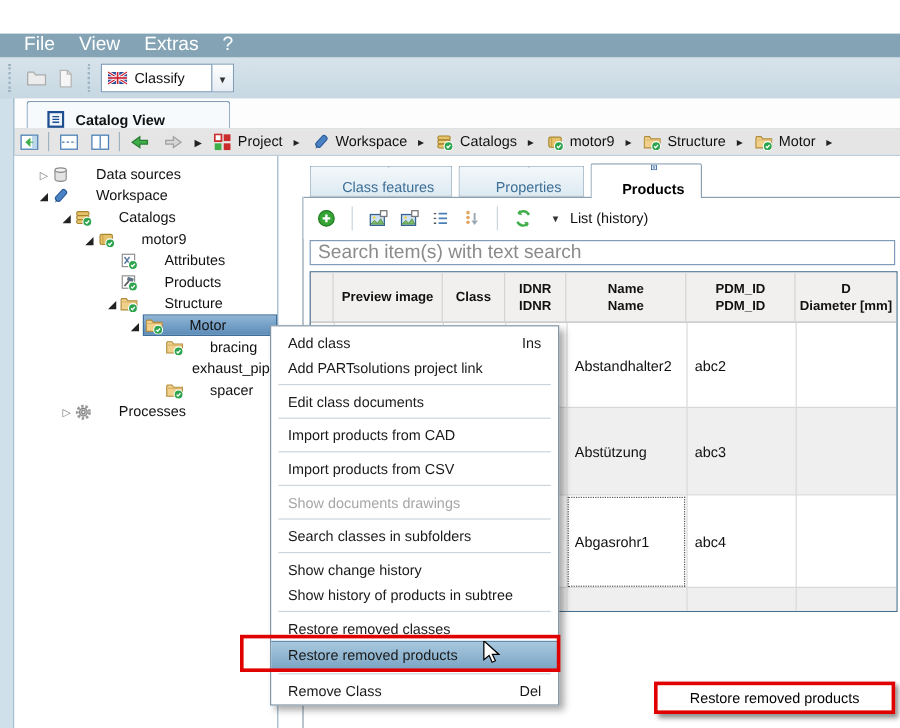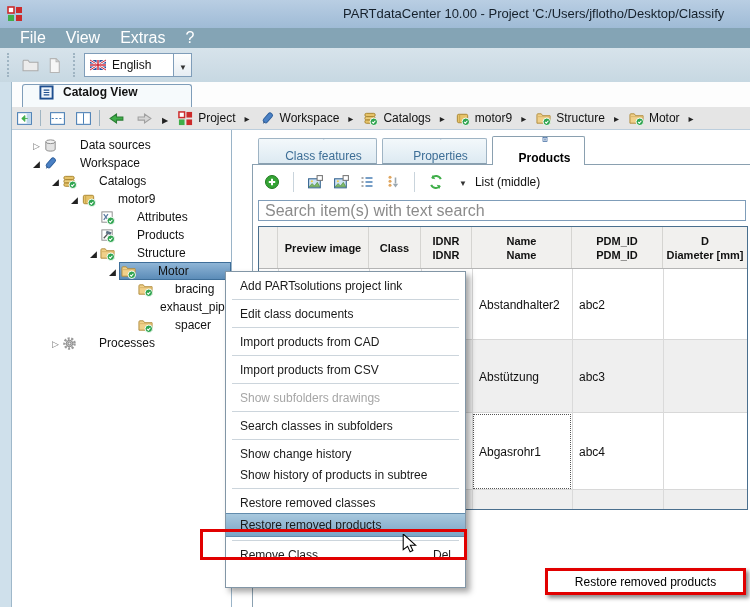--- a/index.html
+++ b/index.html
@@ -31,21 +31,21 @@
   .combo .lab{font-size:12px;color:#111;padding:0 22px 0 6px;}
   .combo .dd{width:17px;height:22px;border-left:1px solid #7f9db9;display:flex;
     align-items:center;justify-content:center;background:linear-gradient(#fefefe,#e6edf3);}
   .caret::after{content:"▼";font-size:8px;color:#333;}
 
   
   .tabstrip{left:12px;top:82px;width:738px;height:25px;background:#fdfdfd;
     border-bottom:1px solid #b3c6d4;}
   .view-tab{position:absolute;left:10px;top:2px;width:170px;height:23px;
     background:#f6fafc;border:1px solid #7f9db9;border-bottom:none;
-    border-radius:3px 3px 0 0;display:flex;align-items:flex-start;gap:9px;
+    border-radius:3px 3px 0 0;display:flex;align-items:flex-end;gap:9px;
     padding-left:16px;box-sizing:border-box;font-size:12px;font-weight:700;color:#111;}
 
   
   .crumbbar{left:12px;top:107px;width:738px;height:23px;background:#e5e5e5;
     border-bottom:1px solid #bccedd;display:flex;align-items:center;padding-left:2px;
     box-sizing:border-box;}
   .cbtn{width:20px;height:19px;display:flex;align-items:center;justify-content:center;}
   .csep{width:1px;height:16px;background:#9fb4c2;margin:0 6px;}
   .crumb{display:flex;align-items:center;gap:5px;margin-left:10px;font-size:12px;color:#111;}
   .crumb-sep{margin-left:4px;}
@@ -251,26 +251,20 @@
       <path d="M9.5 1.5v3h3" fill="none" stroke="#b5b5b5"></path>
     </symbol>
     <symbol id="i-cursor" viewBox="0 0 14 20">
       <path d="M1 0v15l4.2-3.3L7.6 17l2.6-1.2-2.4-5H13z" fill="#fff" stroke="#000" stroke-width="1"></path>
     </symbol>
   </defs>
 </svg>
 
 <div class="app">
 
-  <div class="abs titlebar">
-    <svg class="ic logo" width="16" height="16">
-        <use href="#i-logo"></use>
-      </svg>
-    <span class="title-text">PARTdataCenter 10.00 - Project 'C:/Users/jflotho/Desktop/Classify</span>
-  </div>
 
   <div class="abs menubar">
     <span class="mi">File</span>
     <span class="mi">View</span>
     <span class="mi">Extras</span>
     <span class="mi">?</span>
   </div>
 
   <div class="abs toolbar">
     <span class="grip"></span>
@@ -282,21 +276,21 @@
     <span class="tbtn">
       <svg class="ic" width="17" height="17">
           <use href="#i-page"></use>
         </svg>
     </span>
     <span class="grip"></span>
     <span class="combo">
       <svg class="ic" width="16" height="16" style="margin-left:5px">
           <use href="#i-flag"></use>
         </svg>
-      <span class="lab">English</span>
+      <span class="lab">Classify</span>
       <span class="dd">
           <span class="caret"></span>
         </span>
     </span>
   </div>
 
   <div class="abs tabstrip">
     <div class="view-tab">
       <svg class="ic" width="15" height="15">
           <use href="#i-doc"></use>
@@ -518,21 +512,21 @@
           <use href="#i-sort"></use>
         </svg>
       </span>
     <span class="grip2"></span>
     <span class="tbtn">
       <svg class="ic" width="16" height="16">
           <use href="#i-refresh"></use>
         </svg>
       </span>
     <span class="caret" style="margin-left:10px;font-size:10px"></span>
-    <span class="lbl">List (middle)</span>
+    <span class="lbl">List (history)</span>
   </div>
 
   <input class="abs search" type="text" placeholder="Search item(s) with text search" style="">
 
   <div class="abs tablebox">
     <div class="hdr">
       <div class="hcol" style="left:0;width:19px"></div>
       <div class="hcol" style="left:19px;width:91px">
         <span>Preview image</span>
       </div>
@@ -574,37 +568,41 @@
     <div class="cell" style="left:213px;top:113px;width:100px;height:73px">Abstützung</div>
     <div class="cell" style="left:313px;top:113px;width:91px;height:73px">abc3</div>
     <div class="cell focus-cell" style="left:213px;top:186px;width:100px;height:77px">Abgasrohr1</div>
     <div class="cell" style="left:313px;top:186px;width:91px;height:77px">abc4</div>
     <div class="cell" style="left:213px;top:263px;width:100px;height:71px">Abgasrohr2</div>
     <div class="cell" style="left:313px;top:263px;width:91px;height:71px">abc5</div>
   </div>
 
   <div class="abs cmenu">
     <div class="mitem">
+      <span>Add class</span>
+      <span class="sc">Ins</span>
+    </div>
+    <div class="mitem">
       <span>Add PARTsolutions project link</span>
     </div>
     <div class="msep"></div>
     <div class="mitem">
       <span>Edit class documents</span>
     </div>
     <div class="msep"></div>
     <div class="mitem">
       <span>Import products from CAD</span>
     </div>
     <div class="msep"></div>
     <div class="mitem">
       <span>Import products from CSV</span>
     </div>
     <div class="msep"></div>
     <div class="mitem disabled">
-      <span>Show subfolders drawings</span>
+      <span>Show documents drawings</span>
     </div>
     <div class="msep"></div>
     <div class="mitem">
       <span>Search classes in subfolders</span>
     </div>
     <div class="msep"></div>
     <div class="mitem">
       <span>Show change history</span>
     </div>
     <div class="mitem">

